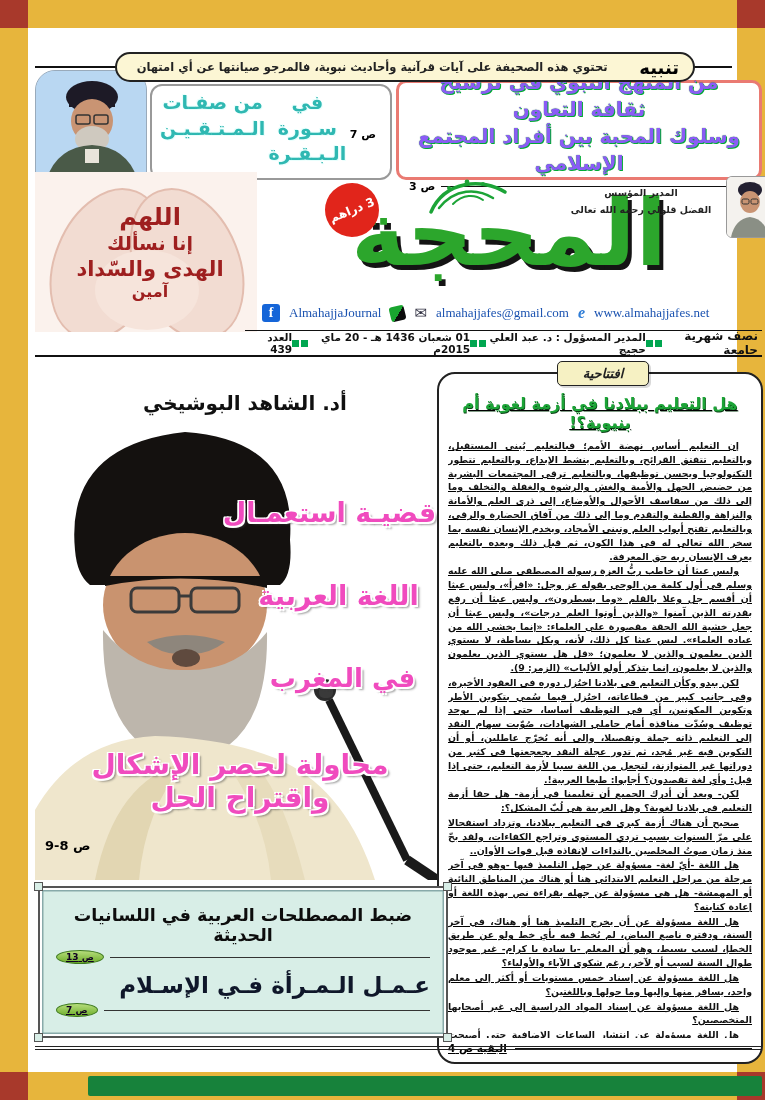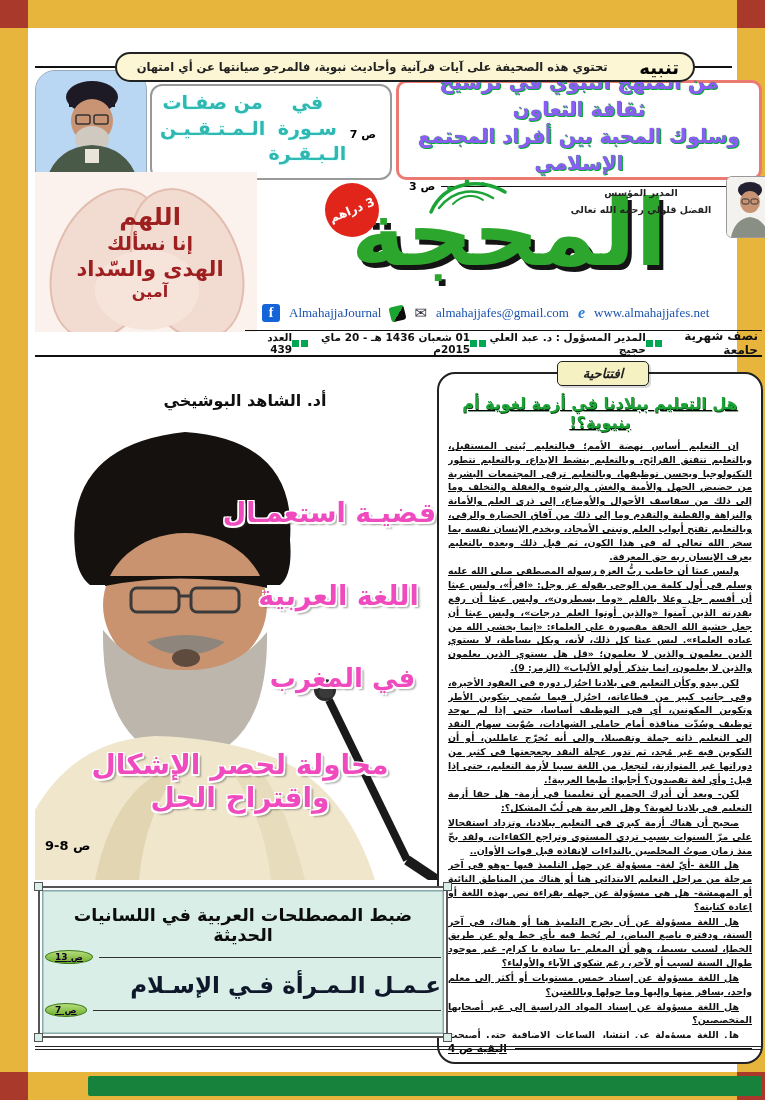--- a/index.html
+++ b/index.html
@@ -71,33 +71,33 @@
     box-shadow:2px 2px 0 rgba(0,0,0,.15); }
   .headline { direction:rtl; text-align:center; color:#1CA437; font-weight:bold; font-size:16px; margin:4px 0 7px;
     text-shadow:0.5px 0.5px 0 #073b12; }
   .body-text { flex:1; overflow:hidden; direction:rtl; text-align:justify; font-size:9.4px; font-weight:bold; line-height:1.47; color:#111; }
   .body-text p { text-indent:13px; margin-bottom:1px; }
   .cont-row { display:flex; align-items:center; gap:8px; margin-top:4px; }
   .cont-row .pg { font-size:10.5px; font-weight:bold; direction:rtl; }
   .cont-row .rule { flex:1; border-top:1.5px solid #111; }
 
   
-  .author { left:95px; top:391px; width:300px; direction:rtl; text-align:center; font-size:16px; font-weight:bold; color:#101010; z-index:2; }
+  .author { left:95px; top:391px; width:300px; direction:rtl; text-align:center; font-size:20px; font-weight:bold; color:#101010; z-index:2; }
   .portrait { left:35px; top:390px; width:402px; height:490px; background:#fff; overflow:hidden; }
   .overlay { direction:rtl; text-align:center; font-weight:bold; color:#F04BBE; z-index:3;
     text-shadow:-1.5px -1.5px 0 #fff, 1.5px -1.5px 0 #fff, -1.5px 1.5px 0 #fff, 1.5px 1.5px 0 #fff, 3px 3px 2px rgba(60,60,60,.45); }
   .ov1 { left:212px; top:497px; width:235px; font-size:27px; }
   .ov2 { left:230px; top:580px; width:217px; font-size:27px; }
   .ov3 { left:240px; top:663px; width:205px; font-size:26px; }
   .ov4 { left:36px; top:748px; width:408px; font-size:28px; }
   .feat-pg { left:45px; top:838px; font-size:13px; font-weight:bold; direction:rtl; z-index:3; }
 
   
   .bottom-box { left:38px; top:886px; width:410px; height:152px; background:#D8EEE7; border:2px solid #555;
-    box-shadow:inset 0 0 0 2px #fff, inset 0 0 0 3.5px #8aa; display:flex; flex-direction:column; justify-content:center; padding:4px 5px; }
+    box-shadow:inset 0 0 0 2px #fff, inset 0 0 0 3.5px #8aa; display:flex; flex-direction:column; justify-content:center; padding:4px 16px; }
   .bb-orn { position:absolute; width:9px; height:9px; background:#D8EEE7; border:1.5px solid #555; }
   .bt1 { direction:rtl; text-align:center; font-size:17.5px; font-weight:bold; color:#0d0d0d; }
   .bt2 { direction:rtl; text-align:right; font-size:23px; font-weight:bold; color:#0f172a; margin-top:6px; }
   .oval-row { display:flex; align-items:center; gap:6px; margin:5px 0 2px; }
   .oval { padding:1px 9px; border-radius:50%; background:linear-gradient(#B5DD7B,#6FAE2C); border:1px solid #3E7A1E;
     font-size:9px; font-weight:bold; color:#102; direction:rtl; white-space:nowrap;text-decoration:underline; }
   .oval-row .rule { flex:1; border-top:1.5px solid #333; }
 
   .bottom-rule { left:35px; top:1046px; width:727px; border-top:4px double #222; }
   .green-bar { left:88px; top:1076px; width:674px; height:20px; background:#17823B; border-radius:2px; z-index:4; }

